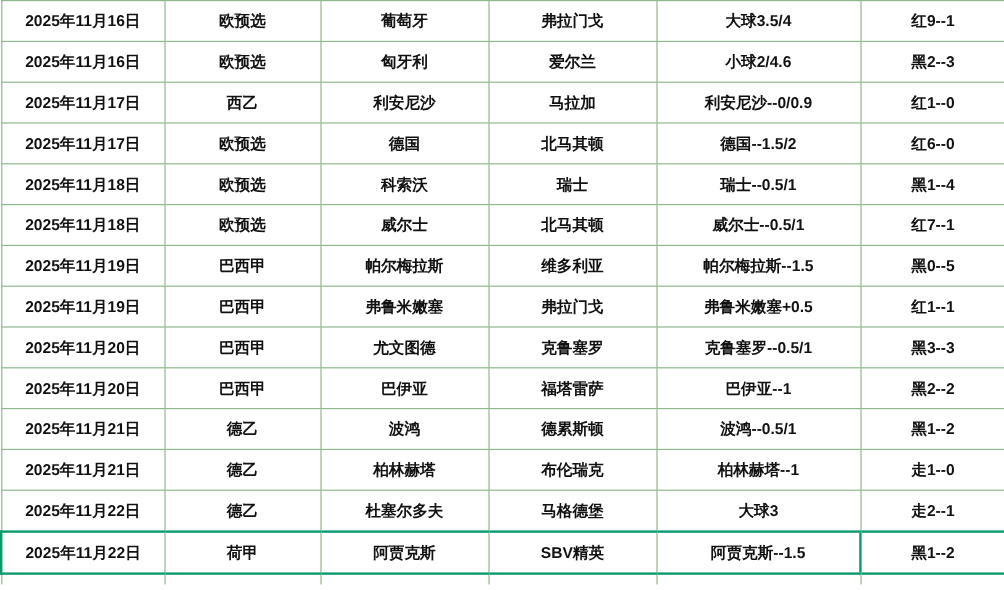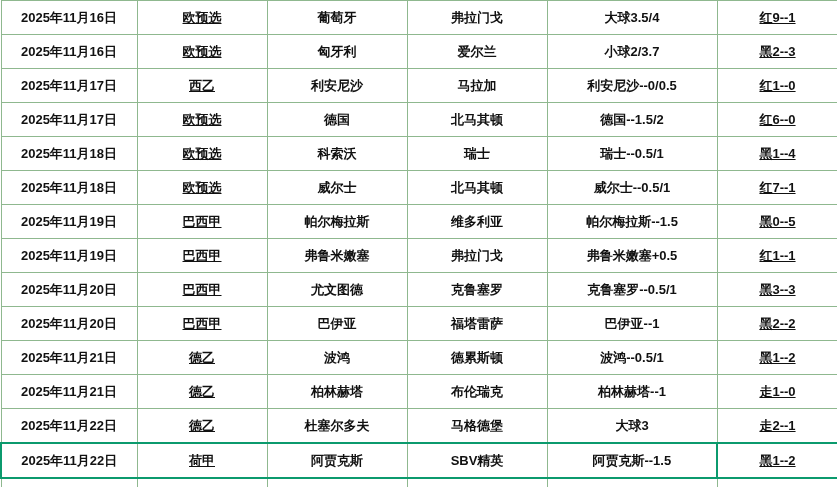--- a/index.html
+++ b/index.html
@@ -31,25 +31,25 @@
     overflow: hidden;
   }
   col.c-date  { width: 136px; }
   col.c-league{ width: 130px; }
   col.c-home  { width: 140px; }
   col.c-away  { width: 140px; }
   col.c-pick  { width: 170px; }
   col.c-result{ width: 121px; }
 
   td.cell-date   { font-size: 12.5px; }
-  td.cell-league { font-size: 14px; text-decoration: underline; }
+  td.cell-league { font-size: 14px; }
   td.cell-home   { font-size: 14px; margin-top: 11px; }
   td.cell-away   { font-size: 14px; }
   td.cell-pick   { font-size: 13px; }
-  td.cell-result { font-size: 13.5px; text-decoration: underline; }
+  td.cell-result { font-size: 13.5px; }
 
   tr.highlight td {
     border-top: 2px solid #0b9a6d;
     border-bottom: 2px solid #0b9a6d;
   }
   tr.highlight td:first-child {
     border-left: 2px solid #0b9a6d;
   }
   tr.highlight td:last-child {
     border-right: 2px solid #0b9a6d;
@@ -79,29 +79,29 @@
         <td class="cell-home">葡萄牙</td>
         <td class="cell-away">弗拉门戈</td>
         <td class="cell-pick">大球3.5/4</td>
         <td class="cell-result">红9--1</td>
       </tr>
       <tr>
         <td class="cell-date">2025年11月16日</td>
         <td class="cell-league">欧预选</td>
         <td class="cell-home">匈牙利</td>
         <td class="cell-away">爱尔兰</td>
-        <td class="cell-pick">小球2/3.7</td>
+        <td class="cell-pick">小球2/4.6</td>
         <td class="cell-result">黑2--3</td>
       </tr>
       <tr>
         <td class="cell-date">2025年11月17日</td>
         <td class="cell-league">西乙</td>
         <td class="cell-home">利安尼沙</td>
         <td class="cell-away">马拉加</td>
-        <td class="cell-pick">利安尼沙--0/0.5</td>
+        <td class="cell-pick">利安尼沙--0/0.9</td>
         <td class="cell-result">红1--0</td>
       </tr>
       <tr>
         <td class="cell-date">2025年11月17日</td>
         <td class="cell-league">欧预选</td>
         <td class="cell-home">德国</td>
         <td class="cell-away">北马其顿</td>
         <td class="cell-pick">德国--1.5/2</td>
         <td class="cell-result">红6--0</td>
       </tr>

